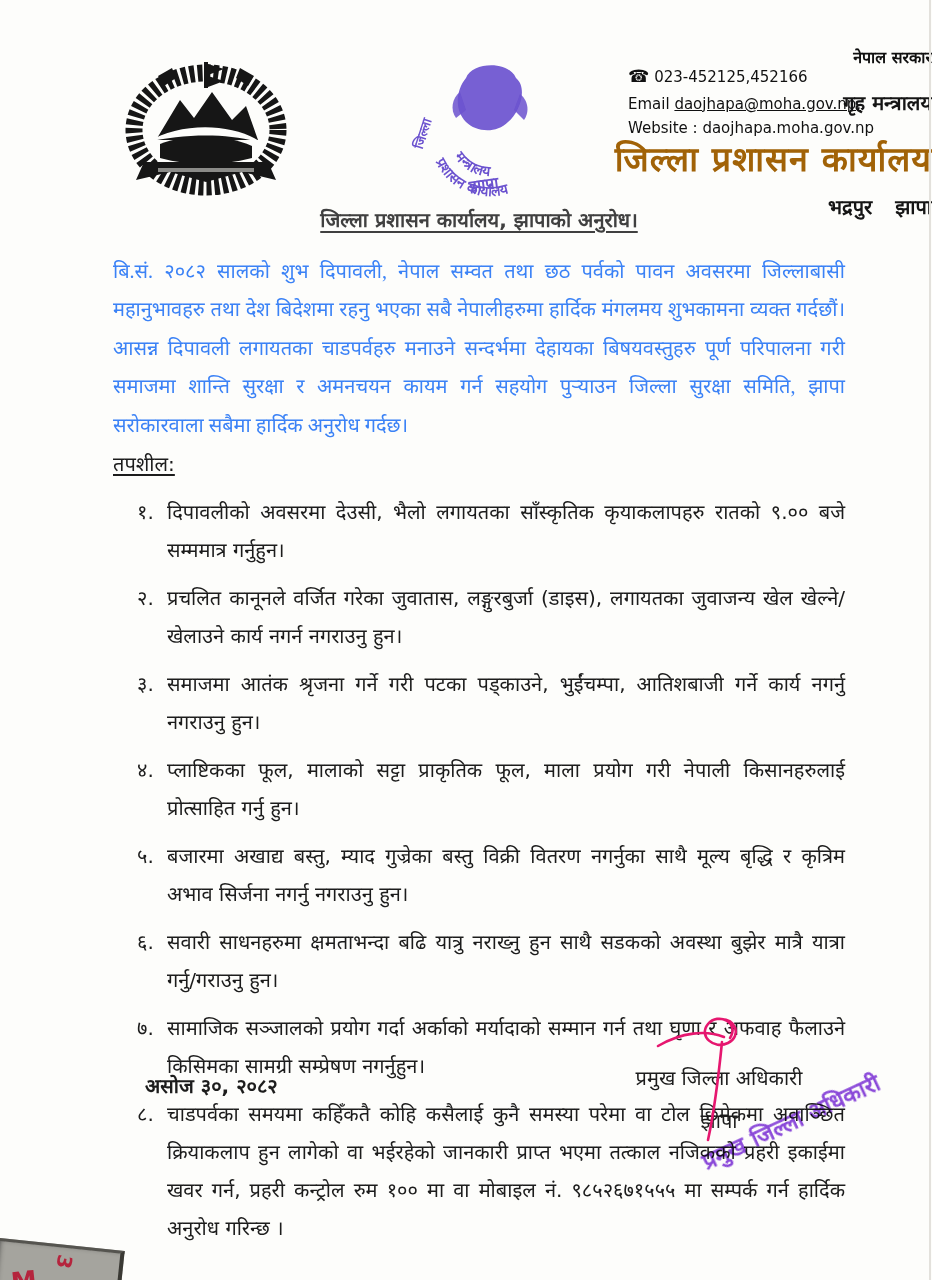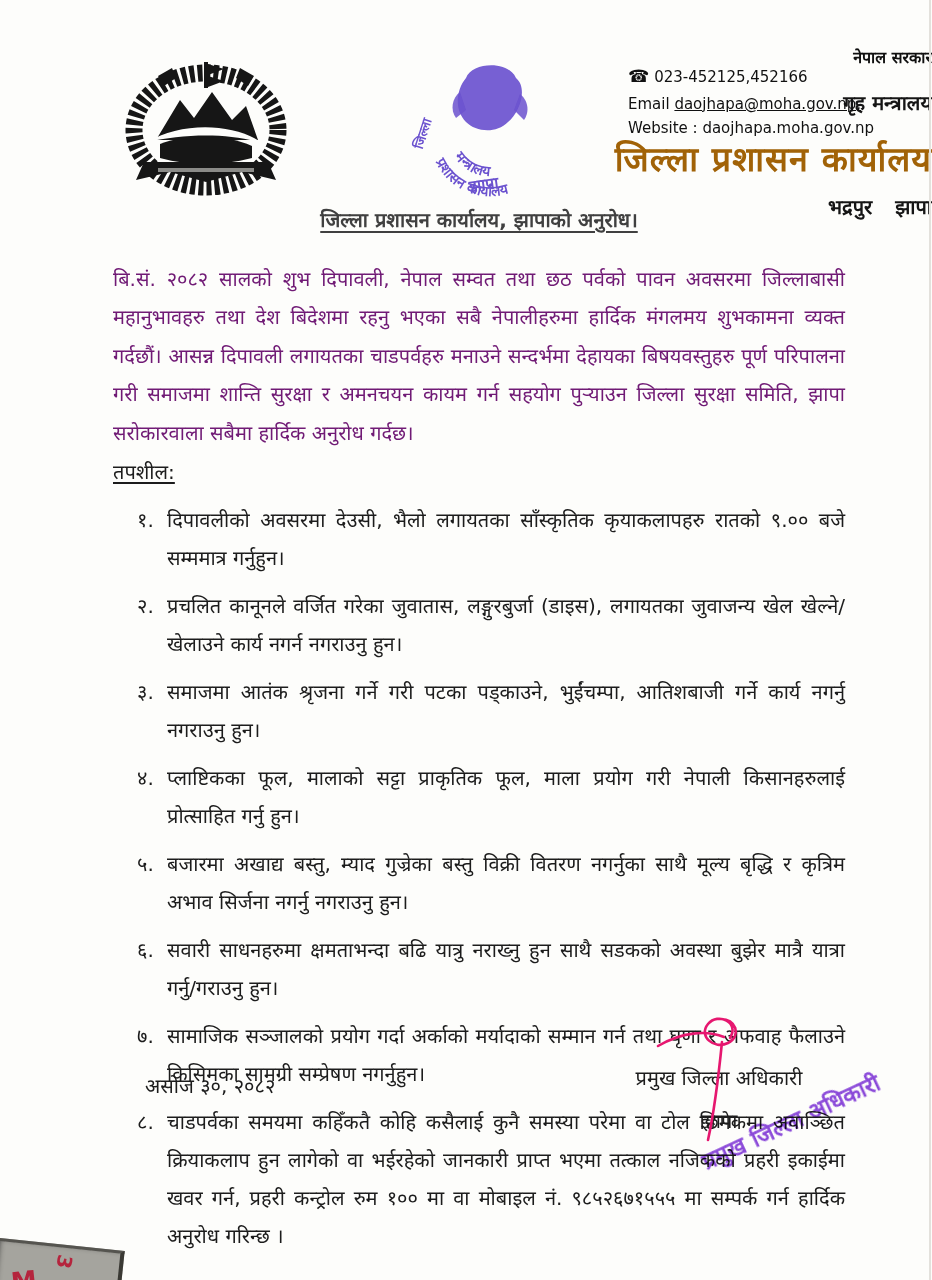--- a/index.html
+++ b/index.html
@@ -27,29 +27,29 @@
   .email-line { margin-top:3px; }
   .email-a { text-decoration:underline; }
   .email-b { display:block; margin-left:58px; font-style:italic; text-decoration:underline; margin-top:1px; }
   .web-line { margin-top:2px; }
 
   .stamp { position:absolute; left:408px; top:52px; opacity:.82; mix-blend-mode:multiply; filter:blur(.5px); }
 
   
   .content { position:absolute; left:113px; top:206px; width:732px; }
   .subject { text-align:center; font-size:20px; font-weight:bold; text-decoration:underline; text-underline-offset:4px; color:#404040; }
-  .intro { margin-top:27px; font-size:20px; line-height:1.92; text-align:justify; color:#701a75; }
+  .intro { margin-top:19px; font-size:20px; line-height:1.92; text-align:justify; color:#3b82f6;font-family:Liberation Serif, serif; }
   .details-label { margin-top:6px; font-size:20px; text-decoration:underline; text-underline-offset:3px; }
   .list { margin-top:16px; padding-left:24px; }
   .item { display:flex; margin-bottom:10px; }
   .item .num { flex:none; width:30px; font-size:20px; line-height:1.9; }
   .item .txt { flex:1; font-size:20px; line-height:1.9; text-align:justify; }
 
   
-  .date-line { position:absolute; left:145px; top:1072px; font-size:20px; }
+  .date-line { position:absolute; left:145px; top:1072px; font-size:20px;font-weight:bold; }
   .sig-block { position:absolute; left:624px; top:1064px; width:190px; text-align:center; font-size:20px; }
   .sig-place { margin-top:16px; }
   .signature { position:absolute; left:642px; top:1014px; }
   .cdo-stamp {
     position:absolute; left:703px; top:1146px;
     transform:rotate(-25deg); transform-origin:left center;
     font-size:23px; font-weight:bold; color:#7b2fd8; opacity:.88;
     white-space:nowrap; filter:blur(.3px); mix-blend-mode:multiply;
   }
 

